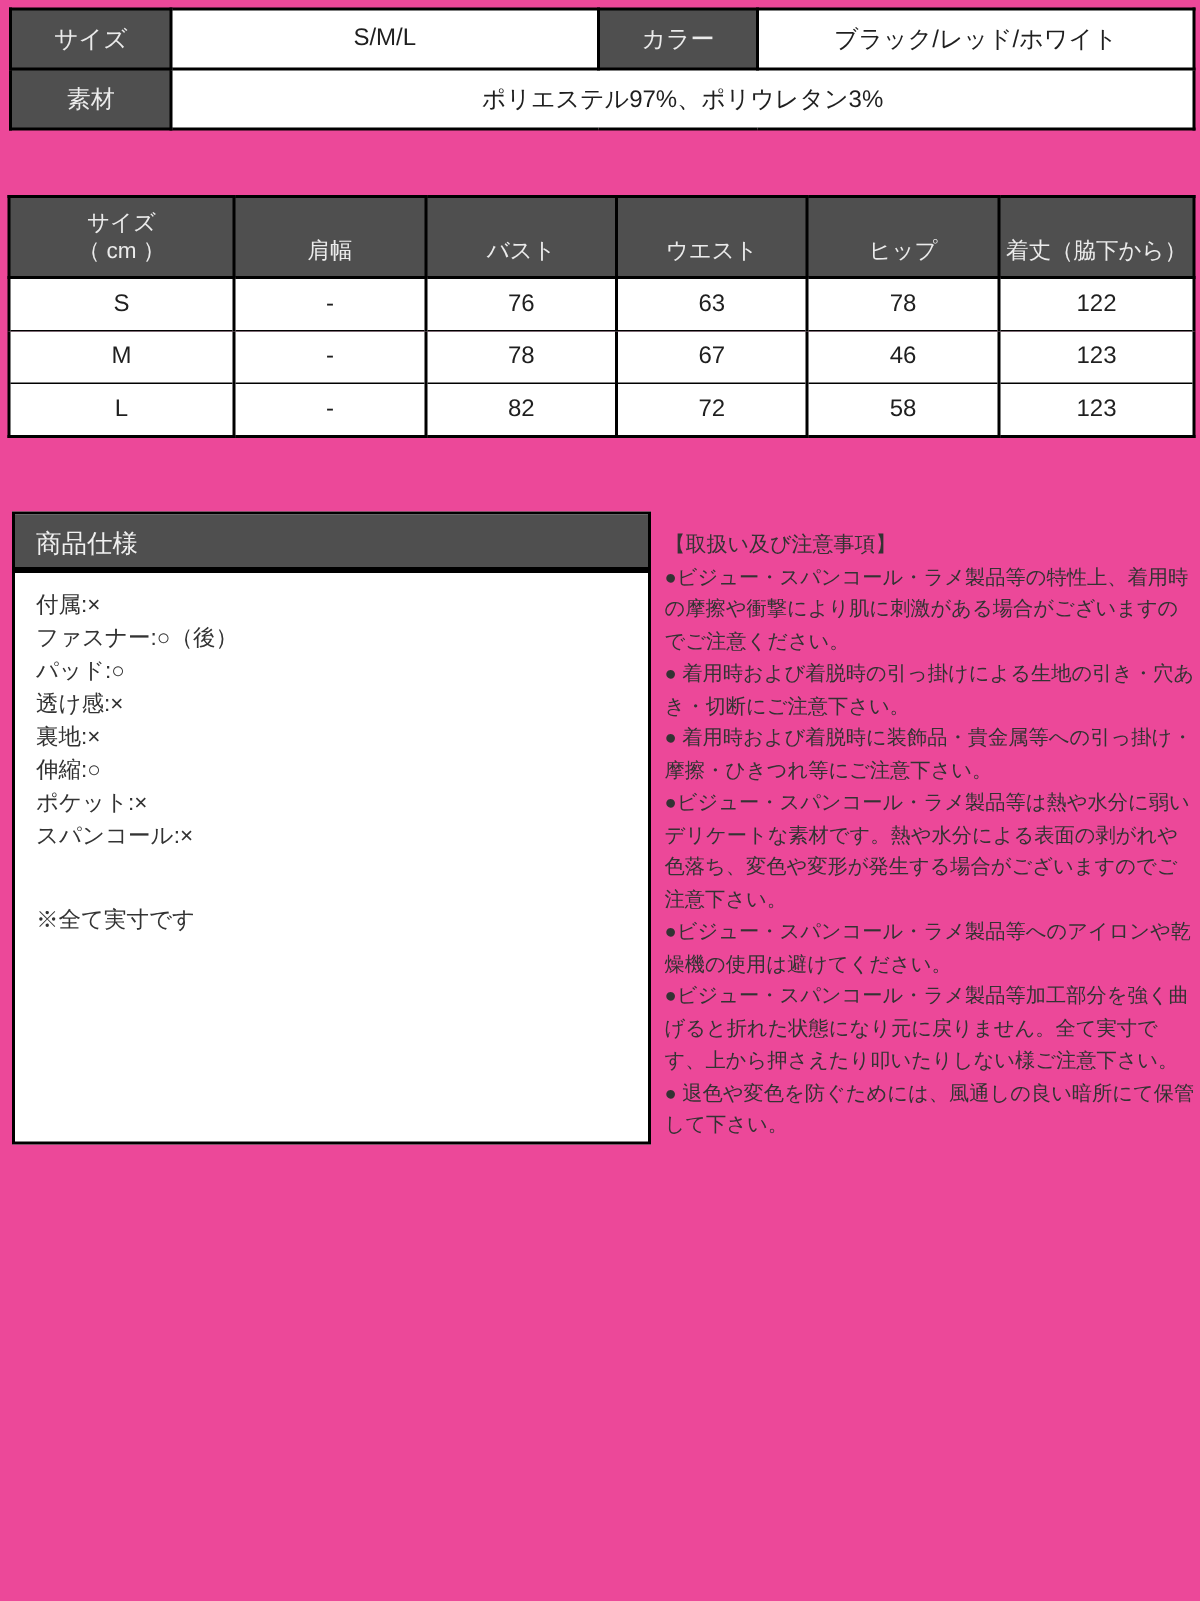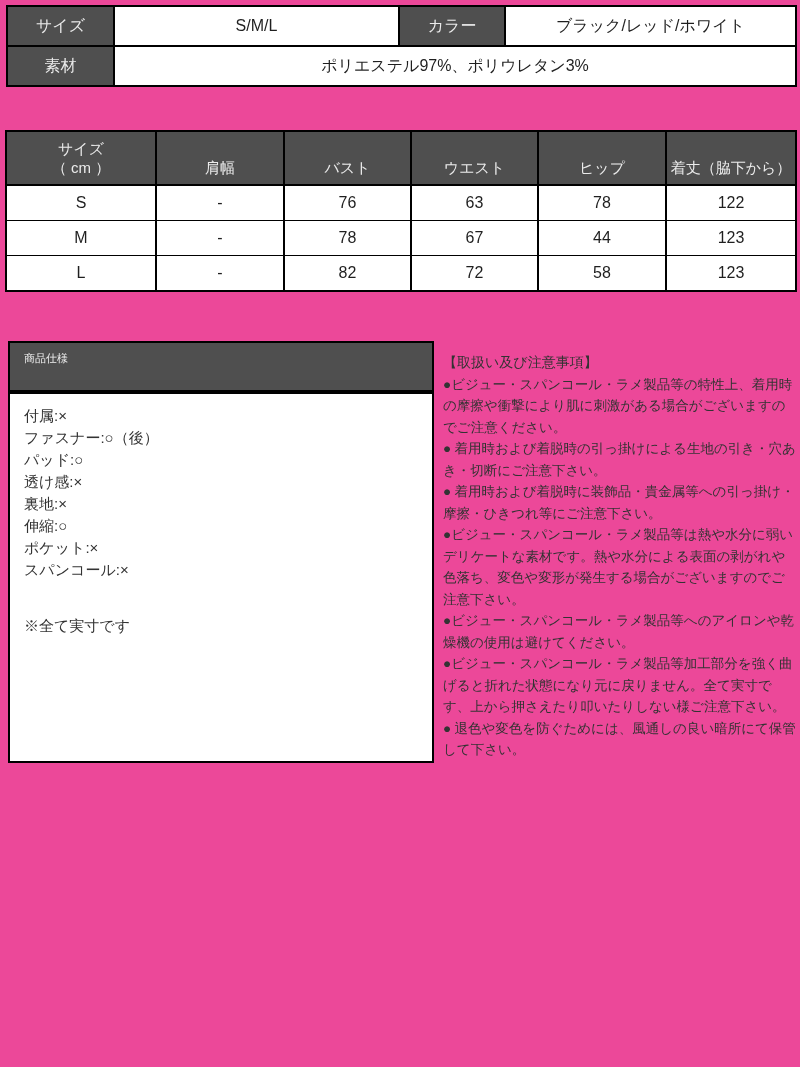--- a/index.html
+++ b/index.html
@@ -36,35 +36,35 @@
   }
   .size-table tr:last-child td { border-bottom:2px solid #000; }
   .hdr-line { display:block; }
 
   
   .spec-box {
     position:absolute; left:8px; top:341px; width:426px; height:422px;
     border:2px solid #000000; background:#ffffff; box-sizing:border-box;
   }
   .spec-header {
-    background:#4f4f4f; color:#f0f0f0; font-size:11px;
-    padding:8px 0 24px 14px; border-bottom:4px solid #000000;
+    background:#4f4f4f; color:#f0f0f0; font-size:17px;
+    padding:8px 0 4px 14px; border-bottom:4px solid #000000;
   }
   .spec-body { padding:11px 14px; font-size:15px; line-height:22px; color:#333333; }
   .spec-item { white-space:pre-wrap; }
   .spec-footnote { margin-top:34px; }
 
   
   .notes {
     position:absolute; left:443px; top:352px; width:355px;
     font-size:13.5px; line-height:21.5px; color:#333333;
     word-break:break-all;
   }
   .notes-title { margin:0; font-weight:normal; font-size:14px; }
-  .note-item { margin:0;font-family:Liberation Serif, serif; }
+  .note-item { margin:0; }
 </style>
 </head>
 <body>
 
 <div class="page">
 
   <table class="top-table">
     <colgroup>
       <col style="width:107px">
         <col style="width:285px">
@@ -112,21 +112,21 @@
       <td>76</td>
       <td>63</td>
       <td>78</td>
       <td>122</td>
     </tr>
     <tr>
       <td>M</td>
       <td>-</td>
       <td>78</td>
       <td>67</td>
-      <td>44</td>
+      <td>46</td>
       <td>123</td>
     </tr>
     <tr>
       <td>L</td>
       <td>-</td>
       <td>82</td>
       <td>72</td>
       <td>58</td>
       <td>123</td>
     </tr>

